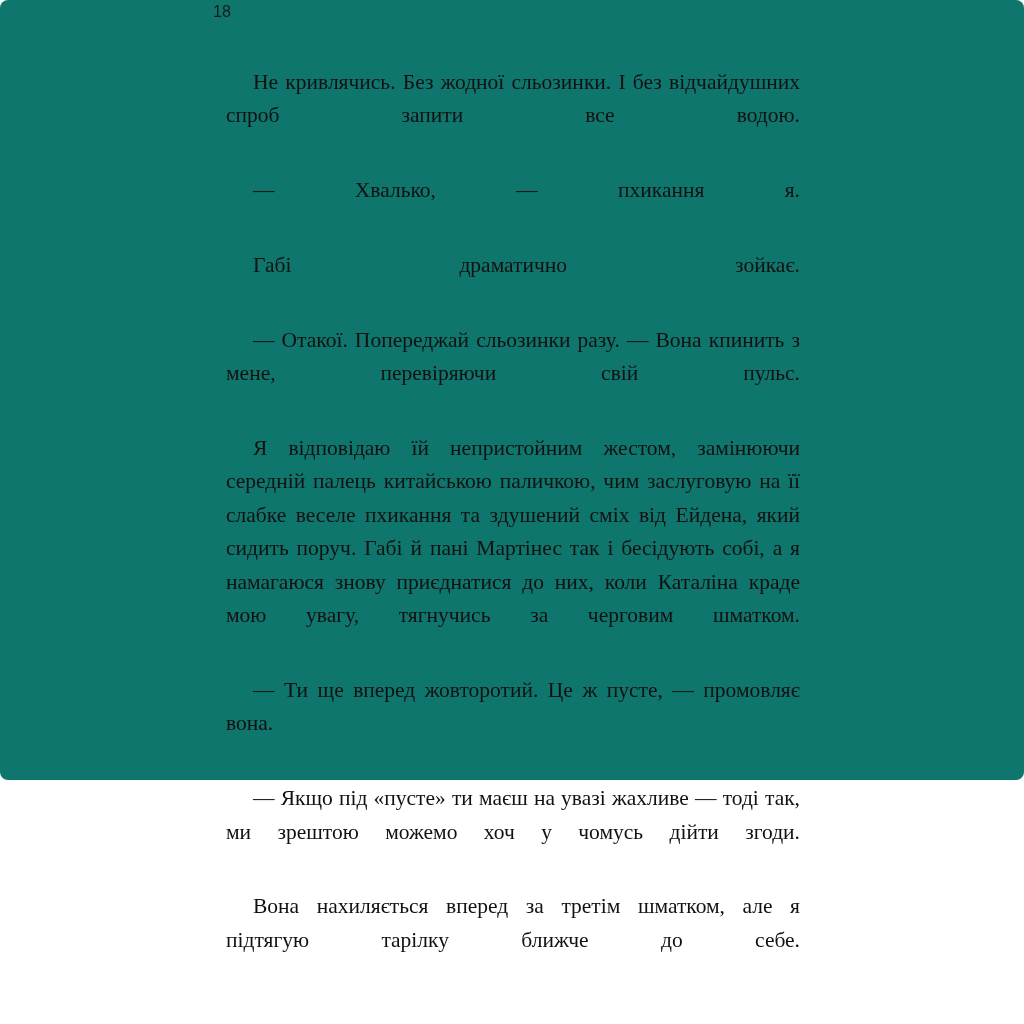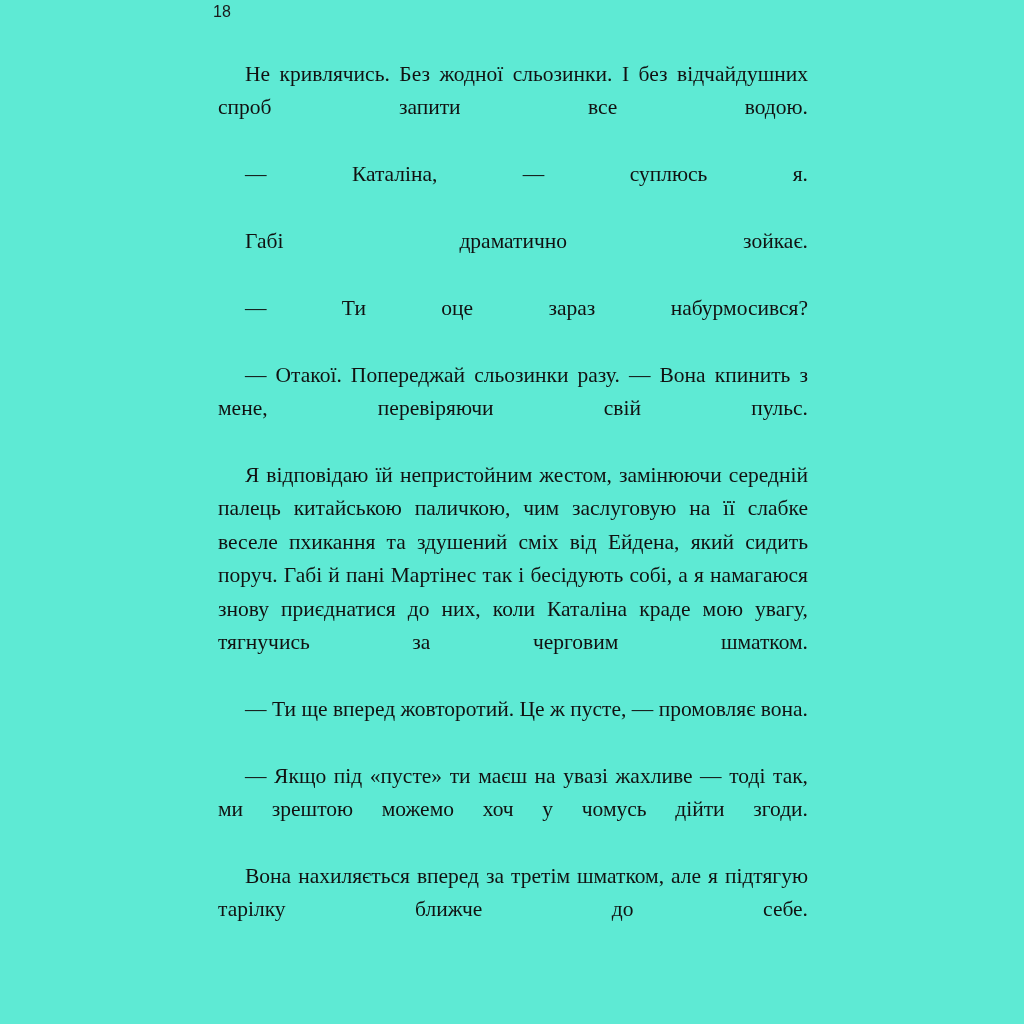--- a/index.html
+++ b/index.html
@@ -10,22 +10,23 @@
     width: 1024px;
     height: 1024px;
     background: #ffffff;
     font-family: "Liberation Serif", "DejaVu Serif", serif;
     overflow: hidden;
   }
 
   #page {
     position: relative;
     width: 1024px;
-    height: 1024px;
-    background: #5eead4;
+    height: 780px;
+    background: #0f766e;
+    border-radius: 8px;
   }
 
   #folio {
     position: absolute;
     left: 213px;
     top: 2px;
     font-family: "Liberation Sans", sans-serif;
     font-size: 16px;
     line-height: 20px;
     color: #1a1a1a;
@@ -33,21 +34,21 @@
   }
 
   #text-block {
     position: absolute;
     left: 218px;
     top: 58px;
     width: 590px;
   }
 
   p.para {
-    margin: 0;
+    margin: 8px;
     text-indent: 27px;
     text-align: justify;
     text-justify: inter-word;
     font-size: 21.5px;
     line-height: 33.4px;
     color: #111111;
     word-spacing: -0.2px;
     hyphens: manual;
   }
 
@@ -60,23 +61,22 @@
 </style>
 </head>
 <body>
 
 <div id="page">
 
   <div id="folio">18</div>
 
   <div id="text-block">
       <p class="para">Не кривлячись. Без жодної сльозинки. І без відчайдушних спроб запити все водою.</p>
-      <p class="para">— Каталіна, — суплюсь я.</p>
+      <p class="para">— Хвалько, — пхикання я.</p>
       <p class="para">Габі драматично зойкає.</p>
-      <p class="para">— Ти оце зараз набурмосився?</p>
       <p class="para">— Отакої. Попереджай сльозинки разу. — Вона кпинить з мене, перевіряючи свій пульс.</p>
       <p class="para">Я відповідаю їй непристойним жестом, замінюючи середній палець китайською паличкою, чим заслуговую на її слабке веселе пхикання та здушений сміх від Ейдена, який сидить поруч. Габі й пані Мартінес так і бесідують собі, а я намагаюся знову приєднатися до них, коли Каталіна краде мою увагу, тягнучись за черговим шматком.</p>
       <p class="para">— Ти ще вперед жовторотий. Це ж пусте, — промовляє вона.</p>
       <p class="para">— Якщо під «пусте» ти маєш на увазі жахливе — тоді так, ми зрештою можемо хоч у чомусь дійти згоди.</p>
       <p class="para">Вона нахиляється вперед за третім шматком, але я підтягую тарілку ближче до себе.</p>
     </div>
 
 </div>
 
 </body></html>

